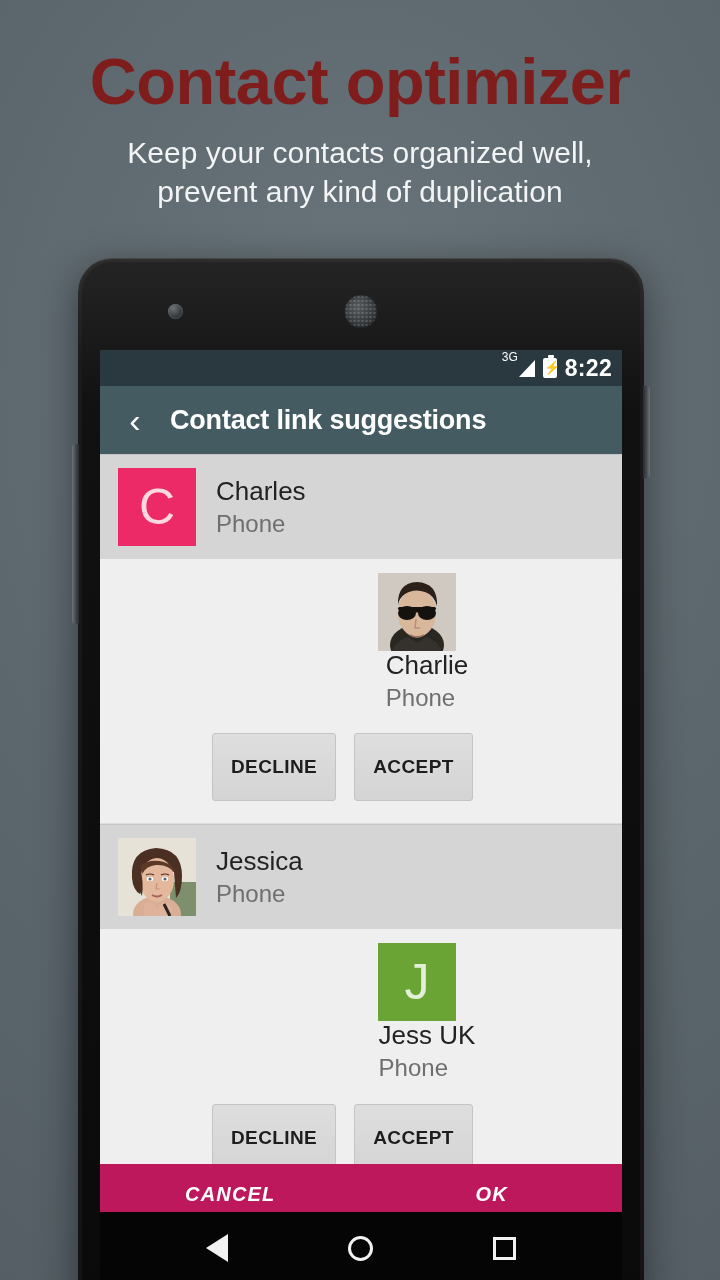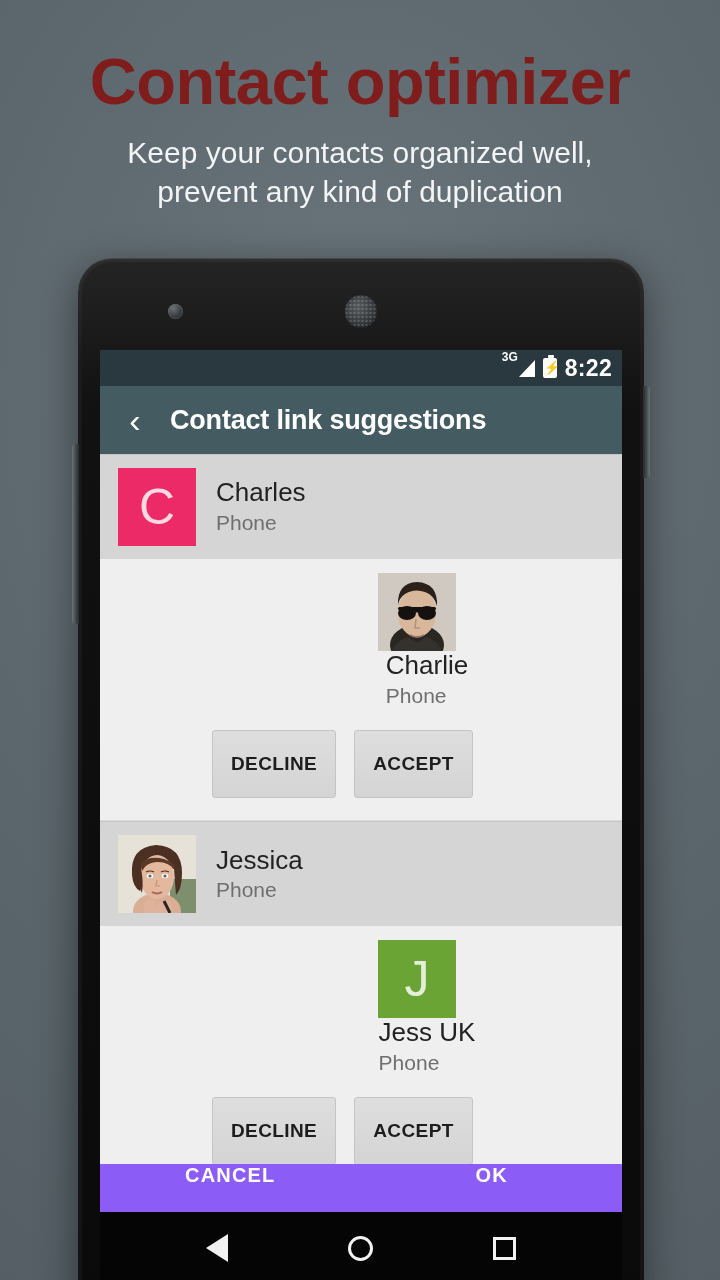--- a/index.html
+++ b/index.html
@@ -125,21 +125,21 @@
   }
   .sb-signal {
     display: flex;
     align-items: flex-end;
     gap: 1px;
     position: relative;
     height: 20px;
   }
   .sb-3g {
     font-size: 12px;
-    font-weight: bold;
+    font-weight: normal;
     color: #fff;
     line-height: 1;
     margin-bottom: 15px;
   }
   .tri {
     width: 0; height: 0;
     border-style: solid;
     border-width: 0 0 17px 16px;
     border-color: transparent transparent #ffffff transparent;
     margin-bottom: 1px;
@@ -241,21 +241,21 @@
   .avatar svg { display: block; width: 78px; height: 78px; }
 
   .row-text { margin-left: 20px; }
   .row-name {
     font-size: 26px;
     color: #222222;
     font-weight: 400;
     line-height: 1.15;
   }
   .row-sub {
-    font-size: 21px;
+    font-size: 24px;
     color: #6f6f6f;
     margin-top: 3px;
     line-height: 1.15;
   }
 
   .actions {
     background: #efefef;
     display: flex;
     gap: 18px;
     padding: 8px 0 22px 112px;
@@ -278,23 +278,24 @@
 
   .list-filler {
     background: #efefef;
     height: 118px;
     border-top: 1px solid #dcdcdc;
   }
 
   
   .bottombar {
     height: 60px;
-    background: #8b5cf6;
-    display: flex;
-    align-items: flex-start;
+    background: #be185d;
+    display: flex;
+    align-items: center;
+    font-style: italic;
   }
   .bottom-btn {
     flex: 1;
     display: flex;
     align-items: center;
     justify-content: center;
     color: #ffffff;
     font-size: 20px;
     font-weight: bold;
     letter-spacing: 1.2px;

